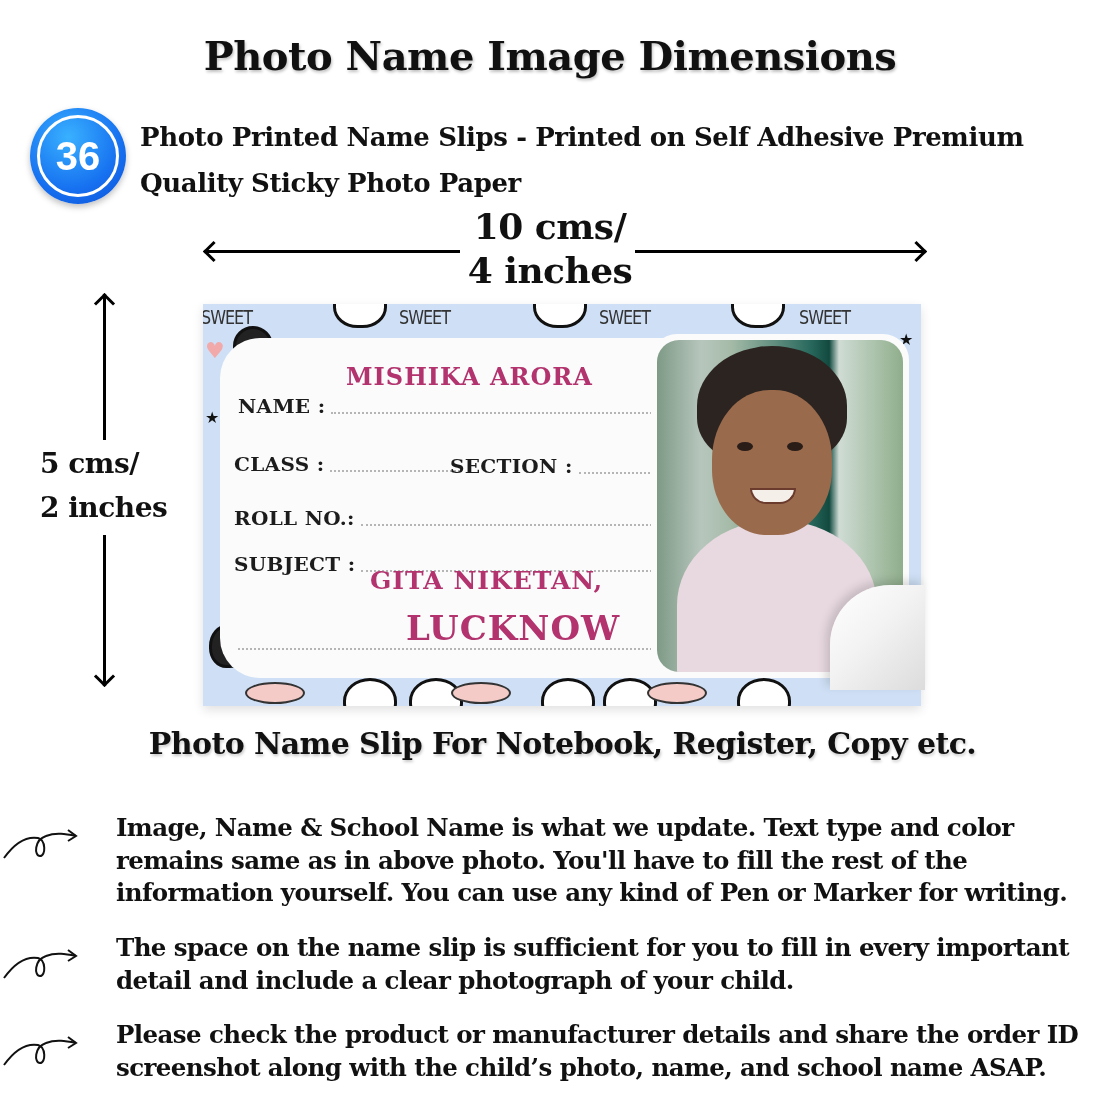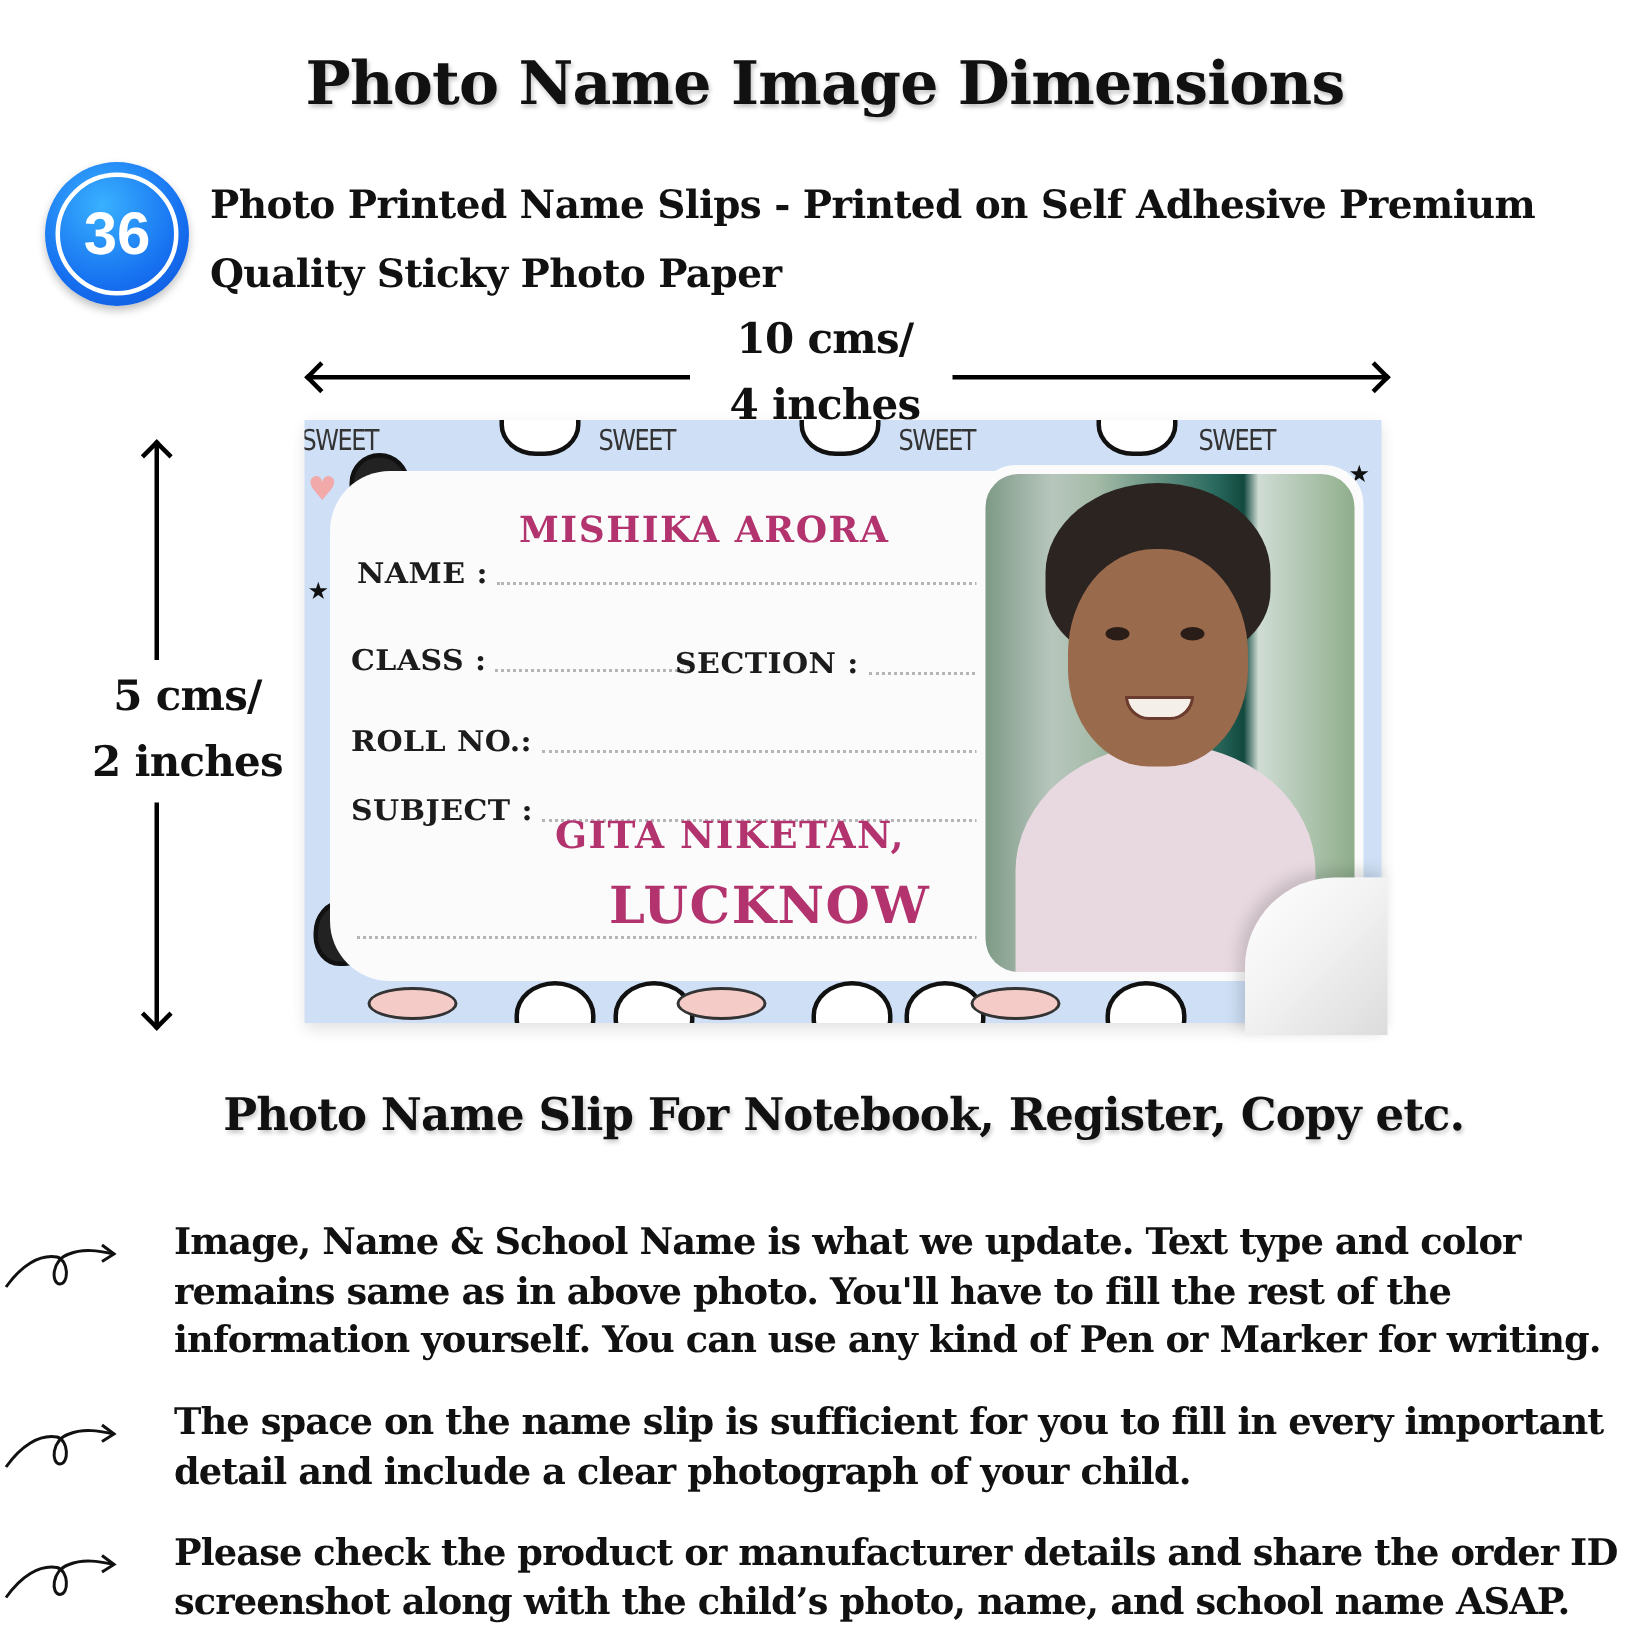--- a/index.html
+++ b/index.html
@@ -26,21 +26,21 @@
     color: #fff; font-family: "Liberation Sans", sans-serif; font-weight: bold; font-size: 40px;
   }
 
   .subtitle {
     position: absolute; left: 140px; top: 114px; width: 950px;
     font-size: 26px; font-weight: bold; line-height: 46px; letter-spacing: -0.4px;
   }
 
   .dim-top-label {
     position: absolute; left: 450px; top: 204px; width: 200px; text-align: center;
-    font-size: 28px; font-weight: bold; line-height: 44px; letter-spacing: -0.5px;
+    font-size: 36px; font-weight: bold; line-height: 44px; letter-spacing: -0.5px;
   }
   .harrow { position: absolute; top: 250px; height: 3px; background: #000; }
   .harrow.left { left: 205px; width: 255px; }
   .harrow.right { left: 635px; width: 290px; }
   .harrow.left::before, .harrow.right::after {
     content: ""; position: absolute; top: -6px; width: 12px; height: 12px;
     border-top: 3px solid #000; border-left: 3px solid #000;
   }
   .harrow.left::before { left: 0; transform: rotate(-45deg); transform-origin: center; left: 1px; }
   .harrow.right::after { right: 1px; transform: rotate(135deg); }
@@ -49,27 +49,27 @@
   .varrow.up { top: 295px; height: 145px; }
   .varrow.down { top: 535px; height: 150px; }
   .varrow.up::before, .varrow.down::after {
     content: ""; position: absolute; left: -6px; width: 12px; height: 12px;
     border-top: 3px solid #000; border-left: 3px solid #000;
   }
   .varrow.up::before { top: 1px; transform: rotate(45deg); }
   .varrow.down::after { bottom: 1px; transform: rotate(-135deg); }
 
   .dim-side-label {
-    position: absolute; left: 40px; top: 442px; width: 170px; text-align: center;
+    position: absolute; left: 40px; top: 442px; width: 170px; 
     font-size: 28px; font-weight: bold; line-height: 44px; letter-spacing: -0.5px;
   }
 
   
   .slip {
-    position: absolute; left: 203px; top: 280px; width: 718px; height: 402px;
+    position: absolute; left: 203px; top: 304px; width: 718px; height: 402px;
     background: #cfe0f6; overflow: hidden;
     box-shadow: 0 4px 10px rgba(0,0,0,0.12);
   }
   .pattern-word {
     position: absolute; font-family: "DejaVu Sans", sans-serif; font-size: 16px; color: #333;
     letter-spacing: -1px; transform: scaleY(1.2);
   }
   .penguin {
     position: absolute; width: 54px; height: 46px; border: 3px solid #111; border-radius: 50% 50% 45% 45%;
     background: #fff;

